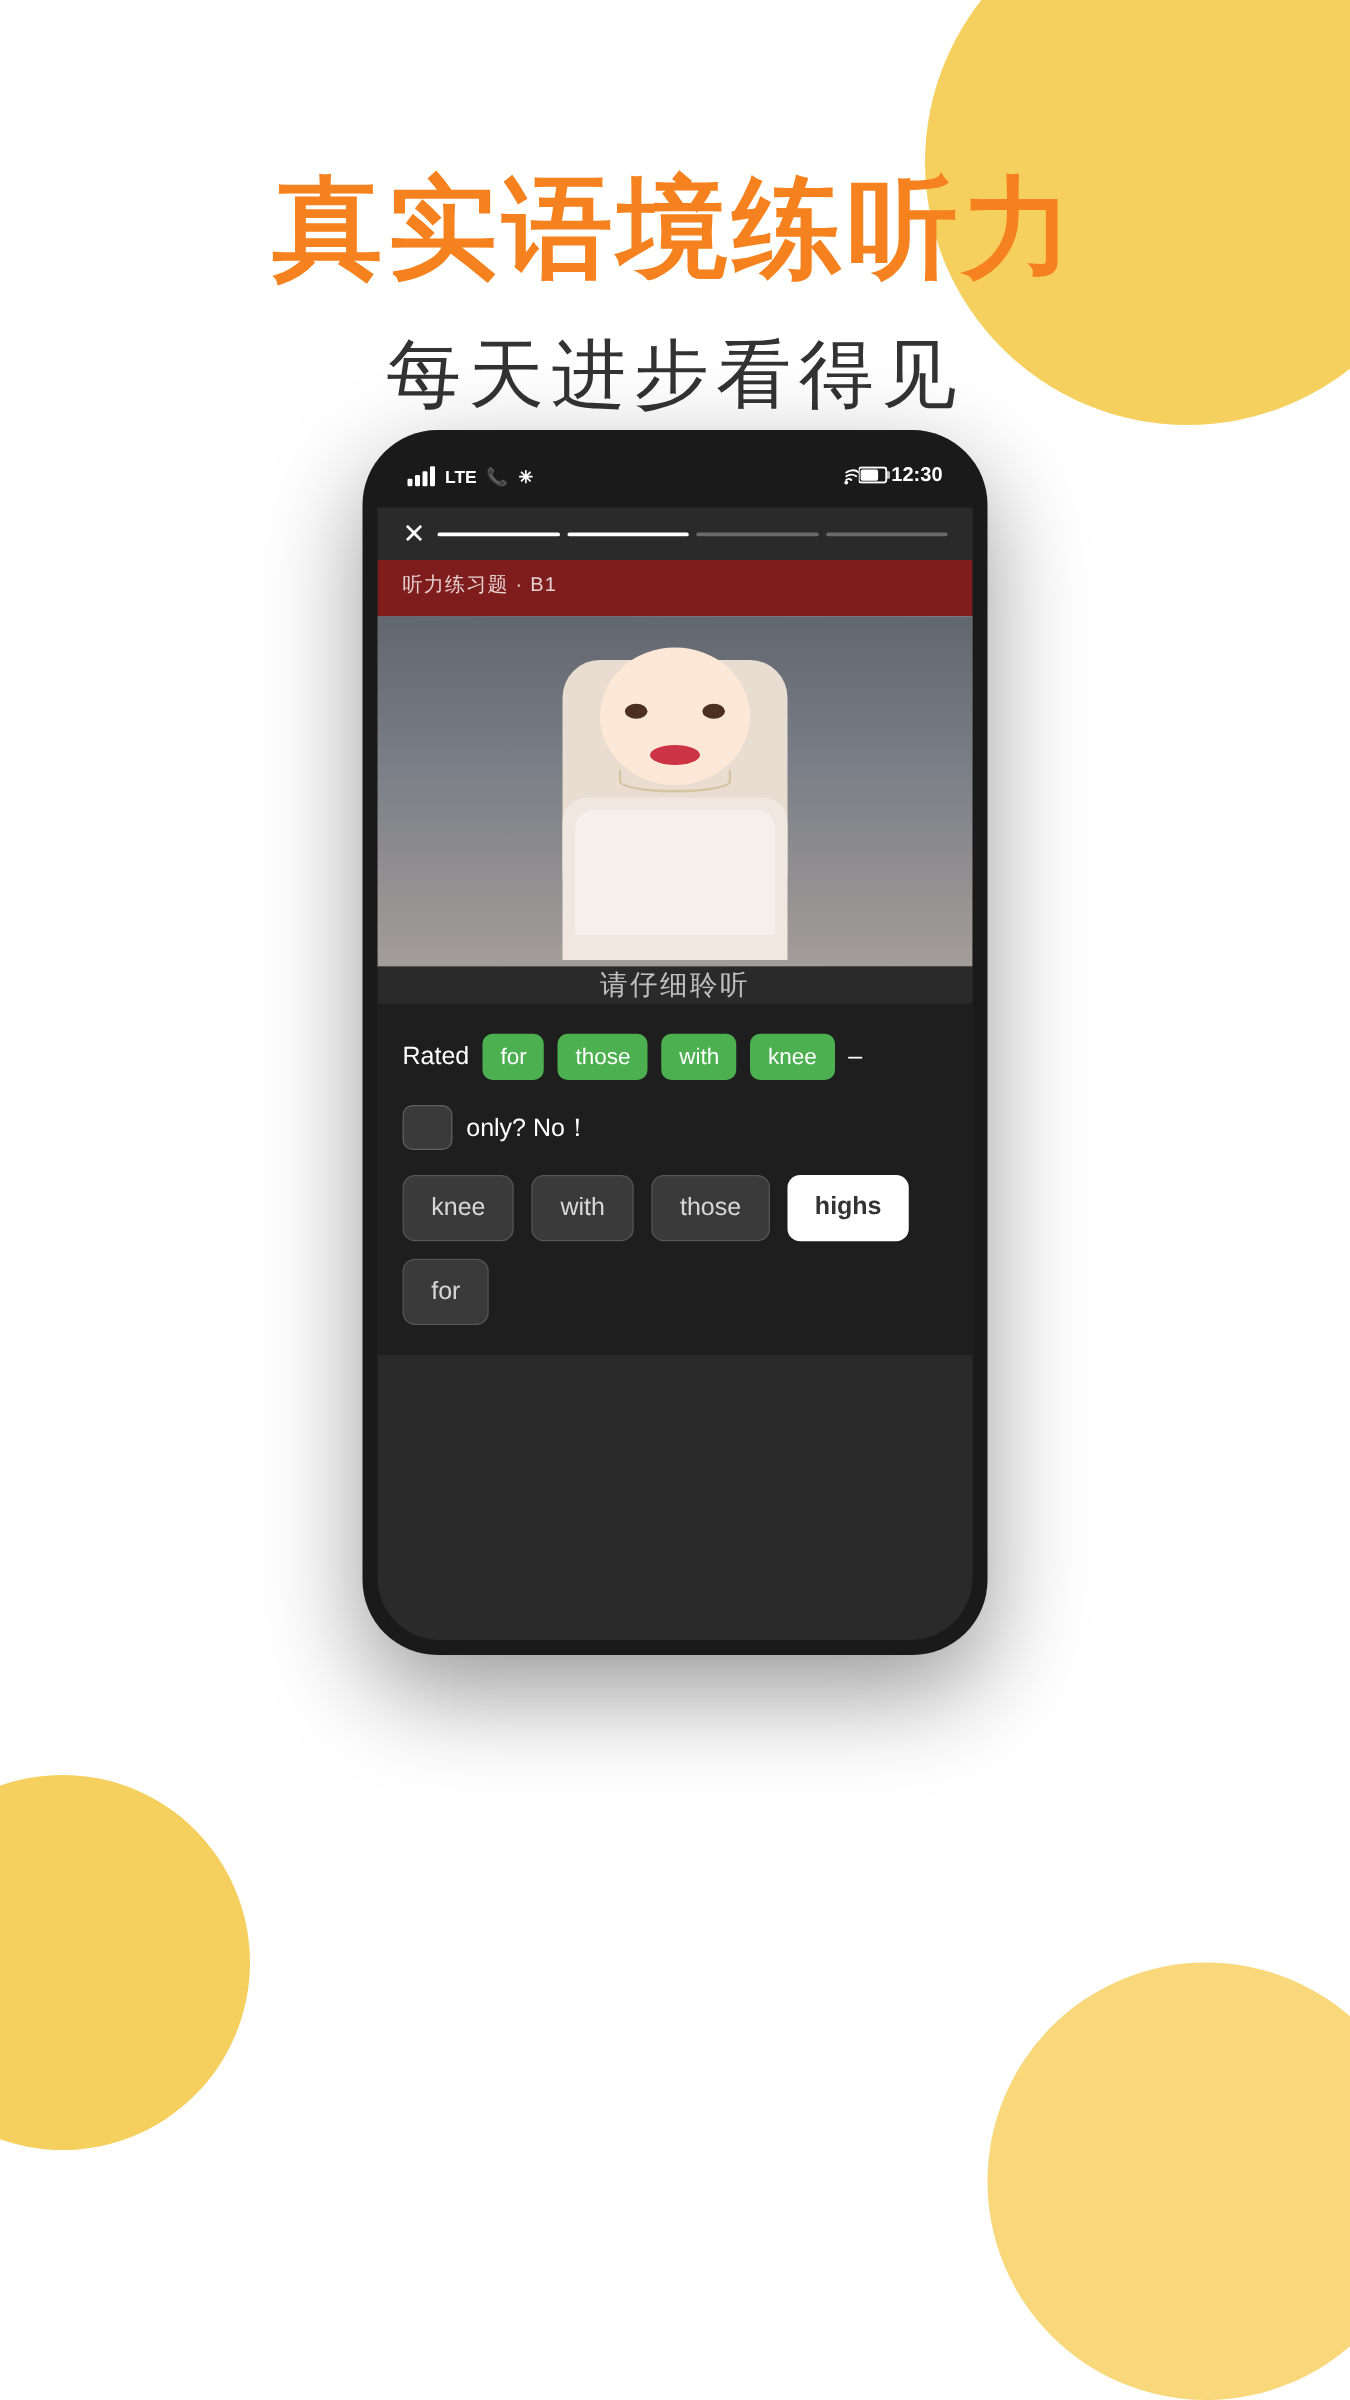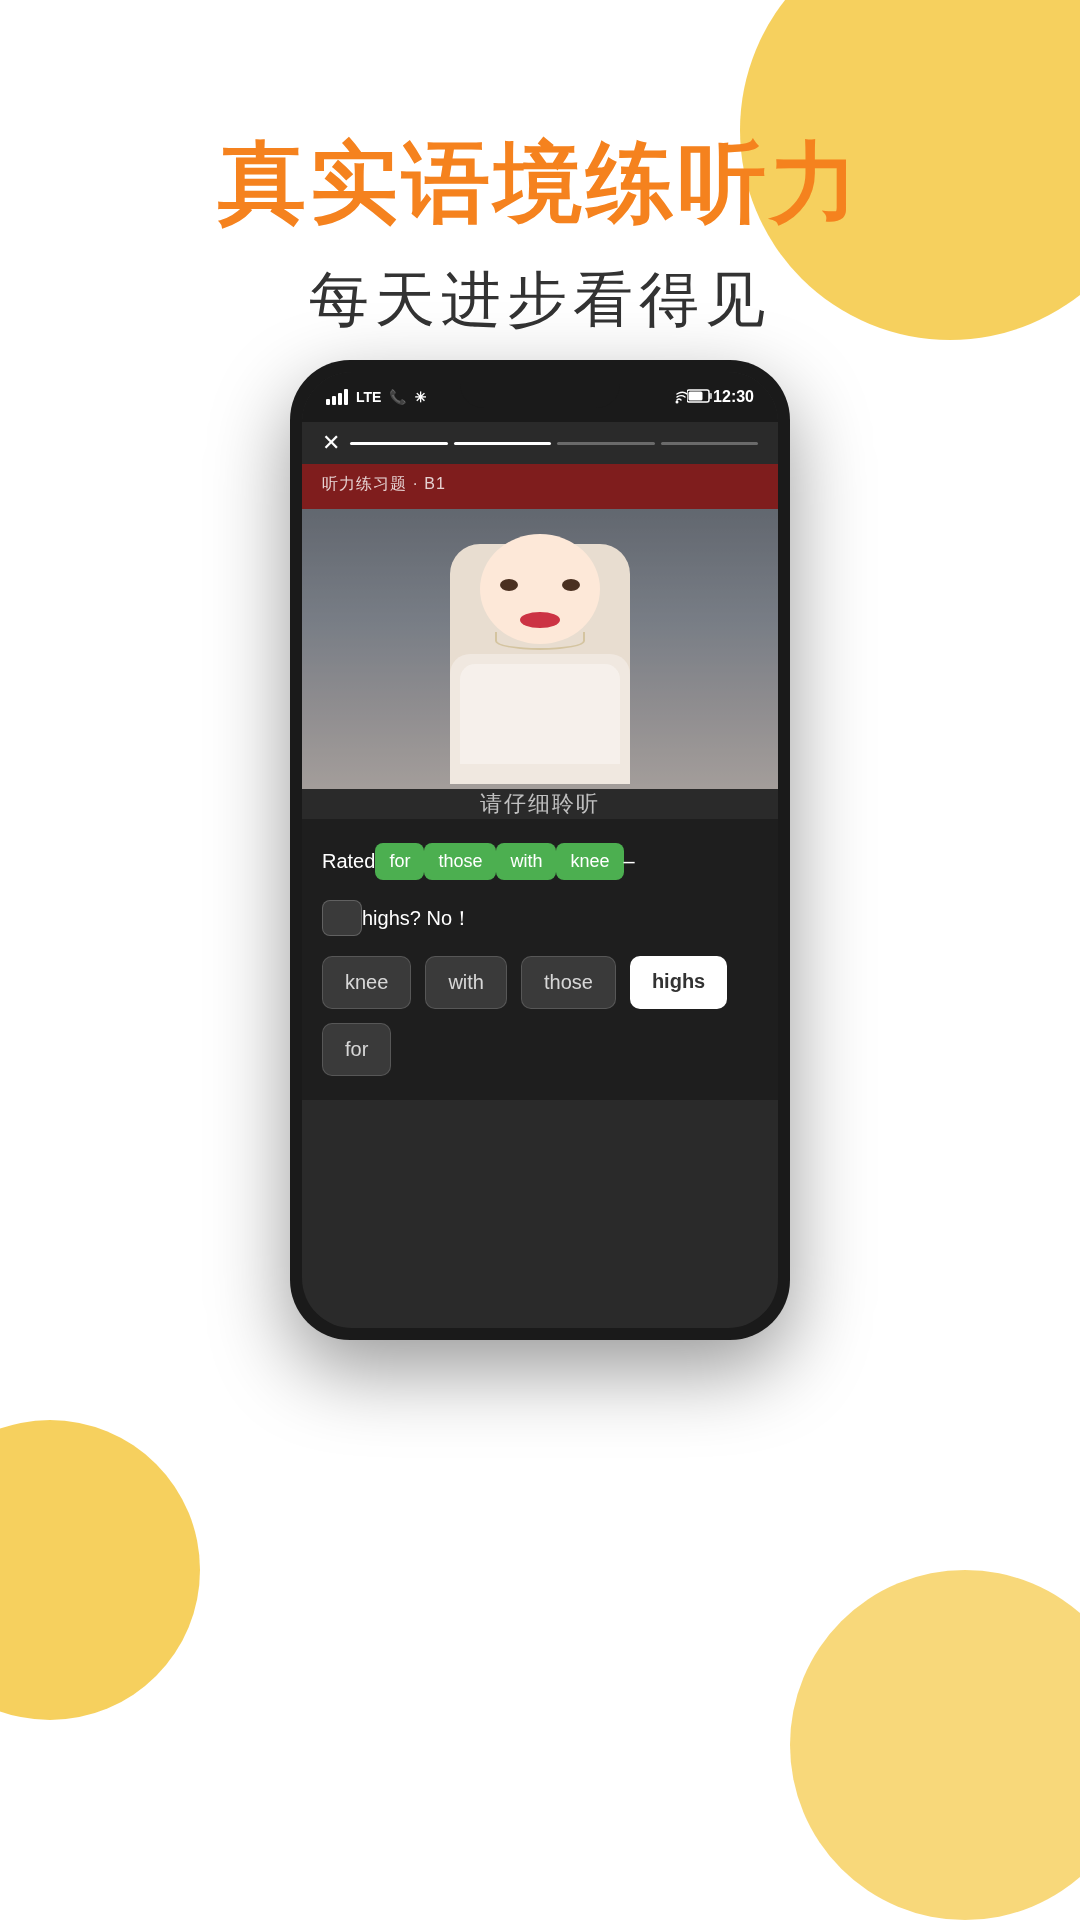--- a/index.html
+++ b/index.html
@@ -73,21 +73,21 @@
       font-size: 60px;
       font-weight: 400;
       color: #333333;
       margin-top: 28px;
       letter-spacing: 6px;
     }
 
     
     .phone-container {
       position: absolute;
-      top: 360px;
+      top: 344px;
       left: 50%;
       transform: translateX(-50%);
       width: 500px;
       height: 980px;
       z-index: 2;
     }
 
     .phone-outer {
       width: 500px;
       height: 980px;
@@ -242,21 +242,21 @@
     .word-panel {
       background: #1e1e1e;
       padding: 24px 20px;
       flex: 1;
     }
 
     .sentence-row {
       display: flex;
       flex-wrap: wrap;
       align-items: center;
-      gap: 0;
+      gap: 11px;
       margin-bottom: 20px;
     }
 
     .static-word {
       color: white;
       font-size: 20px;
     }
 
     .word-chip-green {
       background: #4CAF50;
@@ -423,21 +423,21 @@
           <span class="static-word">Rated</span>
           <span class="word-chip-green">for</span>
           <span class="word-chip-green">those</span>
           <span class="word-chip-green">with</span>
           <span class="word-chip-green">knee</span>
           <span class="dash-text">–</span>
         </div>
 
         <div class="sentence-row">
           <div class="blank-chip"></div>
-          <span class="static-word">highs?  No！</span>
+          <span class="static-word">only?  No！</span>
         </div>
 
         <div class="options-row">
           <span class="option-chip">knee</span>
           <span class="option-chip">with</span>
           <span class="option-chip">those</span>
           <span class="option-chip-white">highs</span>
           <span class="option-chip">for</span>
         </div>
       </div>

